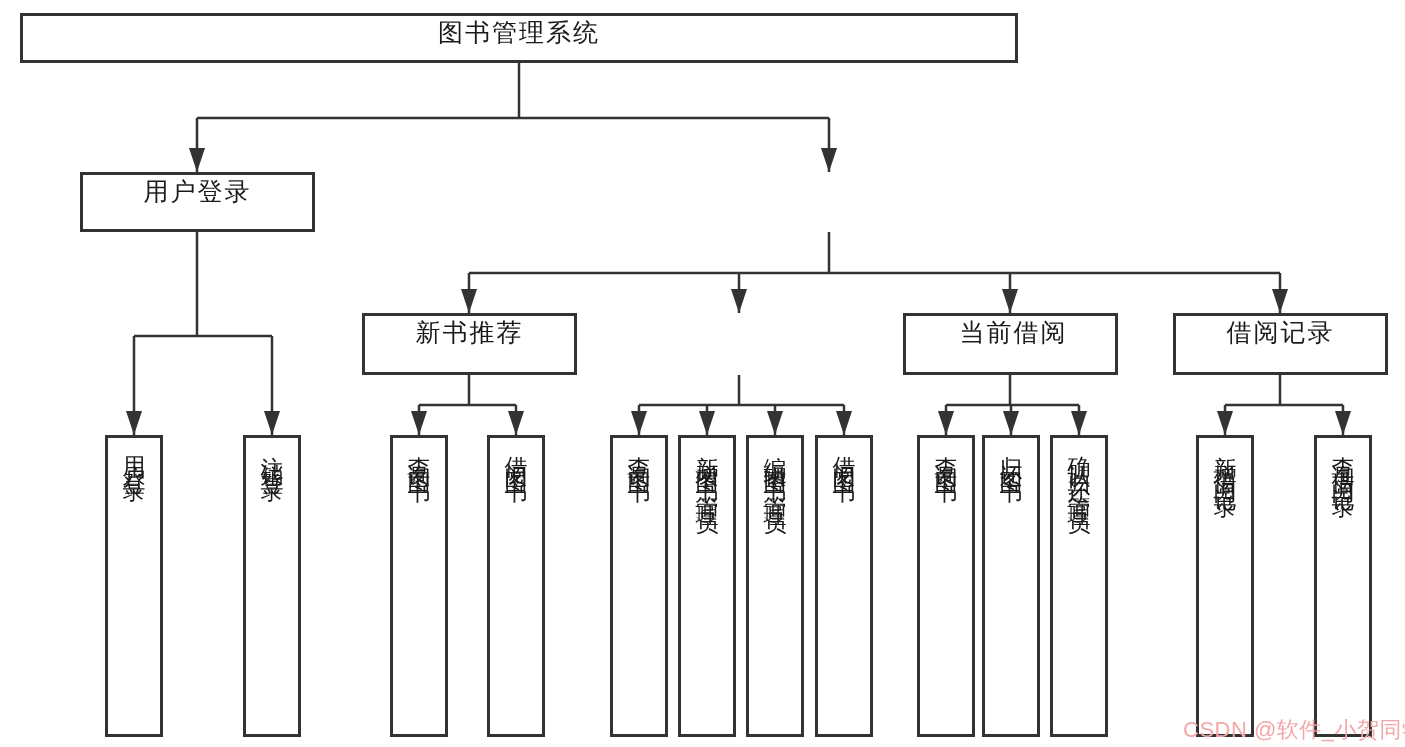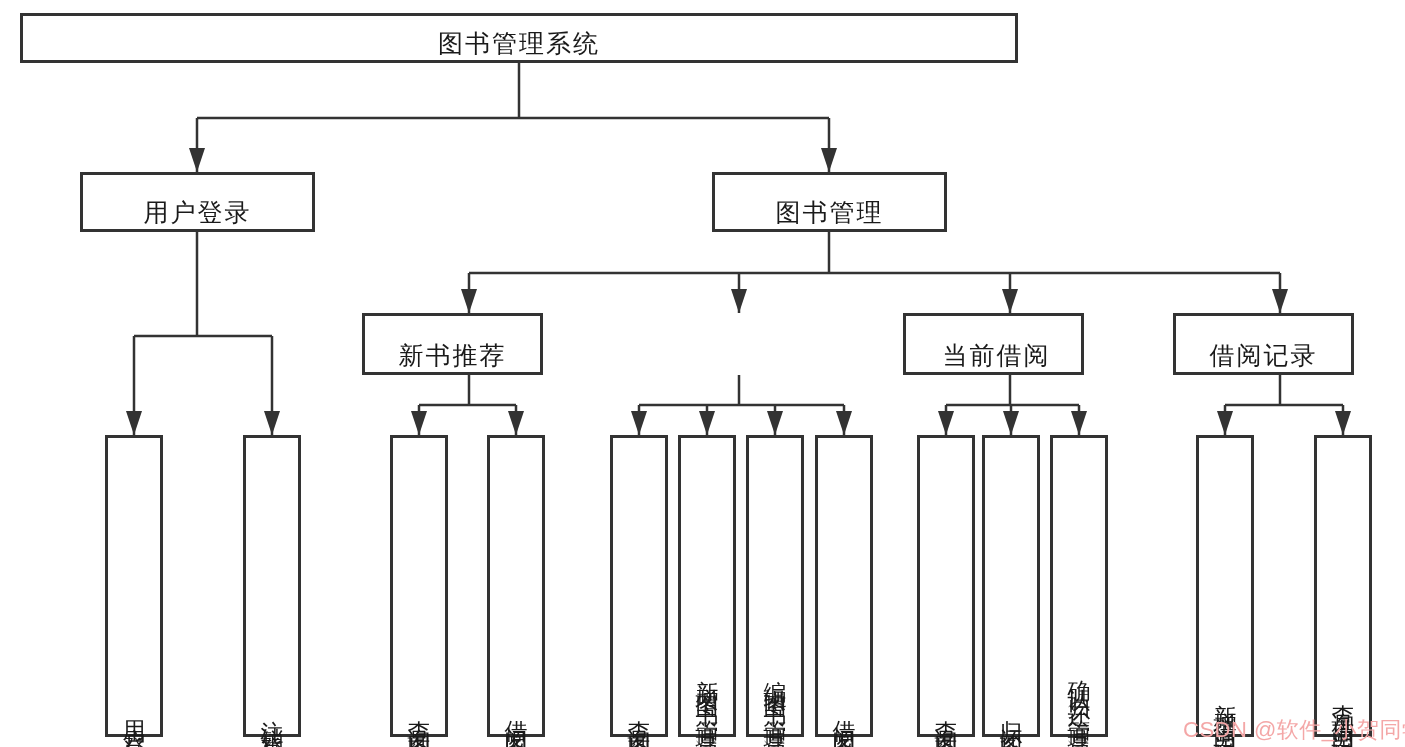--- a/index.html
+++ b/index.html
@@ -21,33 +21,33 @@
     top: 0;
     width: 1405px;
     height: 747px;
   }
   .node {
     position: absolute;
     box-sizing: border-box;
     border: 3px solid #333333;
     background: #ffffff;
     display: flex;
-    align-items: flex-end;
+    align-items: flex-start;
     justify-content: center;
     color: #1a1a1a;
     z-index: 2;
   }
   .node.h-label {
     font-size: 25px;
     letter-spacing: 2px;
     white-space: nowrap;
   }
   .node.root   { left: 20px;  top: 13px;  width: 998px; height: 50px; }
   .node.lvl2   { top: 172px; width: 235px; height: 60px; }
-  .node.lvl3   { top: 313px; width: 181px; height: 62px; }
+  .node.lvl3   { top: 313px; width: 215px; height: 62px; }
   .node.leaf   { top: 435px; width: 58px;  height: 302px; }
   .leaf .vtext {
     writing-mode: vertical-rl;
     text-orientation: mixed;
     font-size: 23px;
     letter-spacing: 8px;
     line-height: 1;
     white-space: nowrap;
   }
   .watermark {
@@ -116,23 +116,20 @@
     </g>
   </svg>
 
   <div class="node root h-label">
     <span>图书管理系统</span>
   </div>
 
   <div class="node lvl2 h-label" style="left:80px;">
     <span>用户登录</span>
   </div>
-  <div class="node lvl2 h-label" style="left:712px;">
-    <span>图书管理</span>
-  </div>
 
   <div class="node lvl3 h-label" style="left:362px;">
     <span>新书推荐</span>
   </div>
   <div class="node lvl3 h-label" style="left:903px;padding-left:6px;">
     <span>当前借阅</span>
   </div>
   <div class="node lvl3 h-label" style="left:1173px;">
     <span>借阅记录</span>
   </div>

